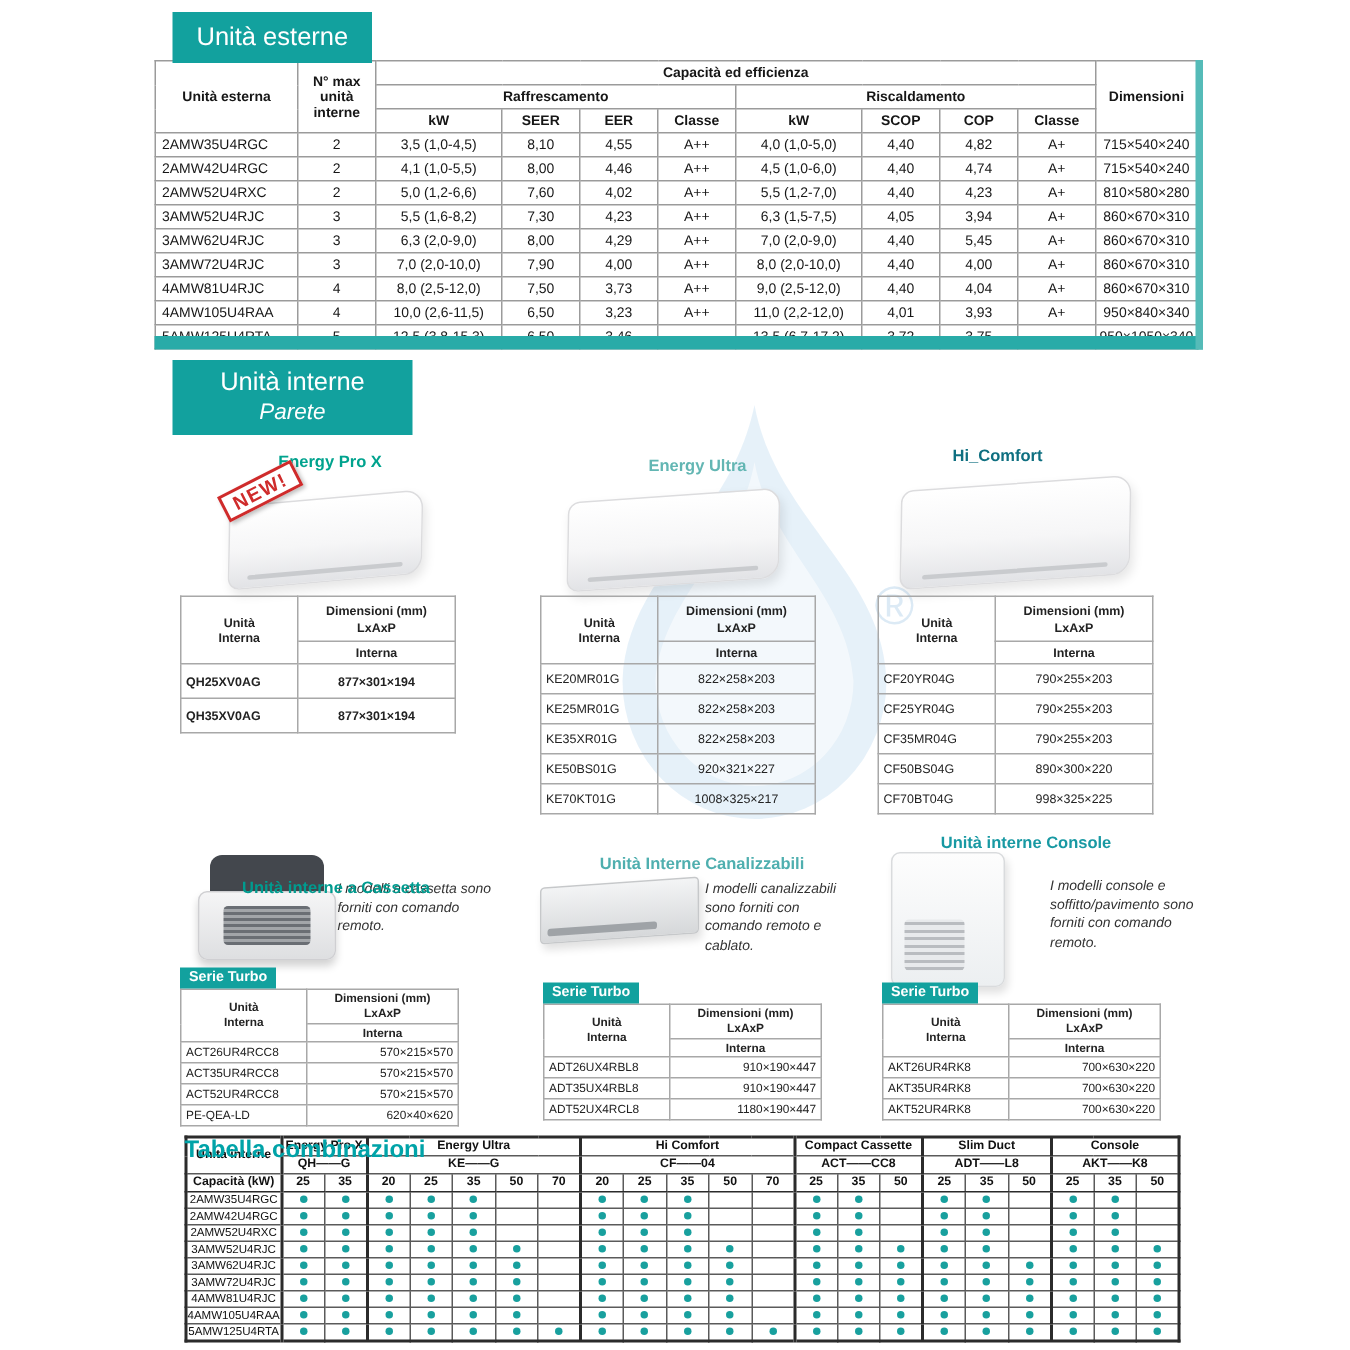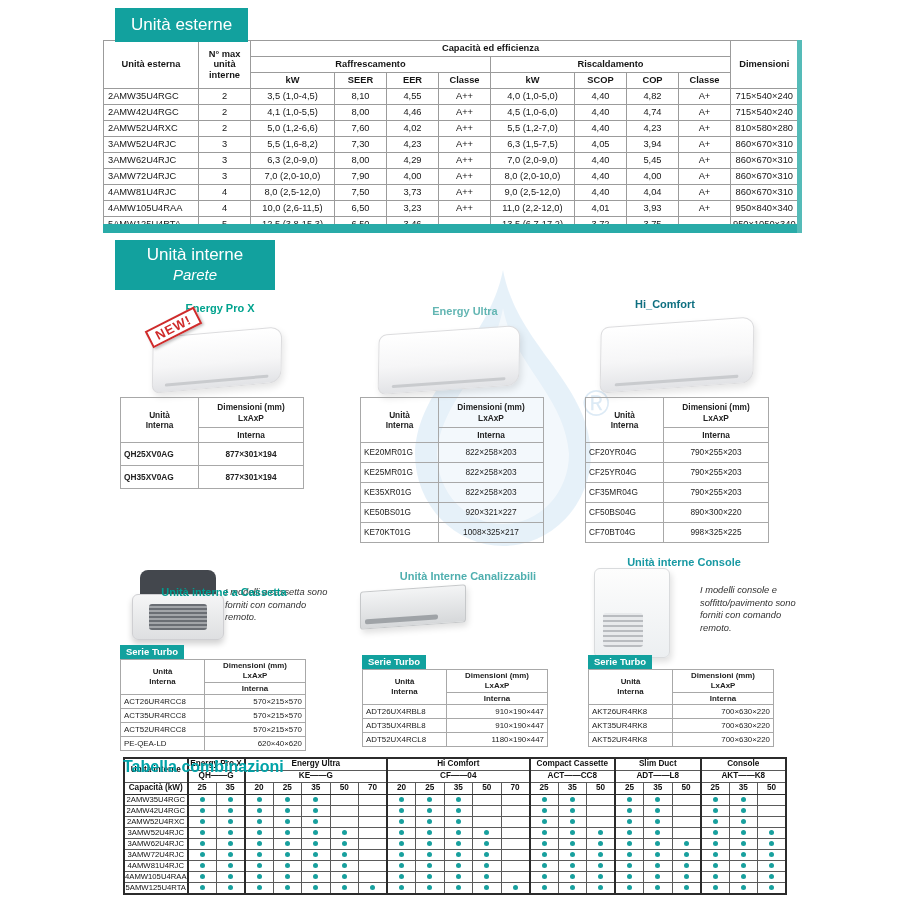--- a/index.html
+++ b/index.html
@@ -409,20 +409,21 @@
   <div class="cassette">
     <div class="cass-top"></div>
     <div class="cass-panel">
       <div class="cass-grille"></div>
     </div>
   </div>
   <div class="duct"></div>
   <div class="console"></div>
 
   <div class="desc d-cass">I modelli a cassetta sono forniti con comando remoto.</div>
+  <div class="desc d-canal">I modelli canalizzabili sono forniti con comando remoto e cablato.</div>
   <div class="desc d-cons">I modelli console e soffitto/pavimento sono forniti con comando remoto.</div>
 
   <div class="series-label sl1">Serie Turbo</div>
   <div class="series-label sl2">Serie Turbo</div>
   <div class="series-label sl3">Serie Turbo</div>
 
   <table class="dim series" id="ser-cass">
     <colgroup>
         <col style="width:84px">
         <col style="width:101px">

